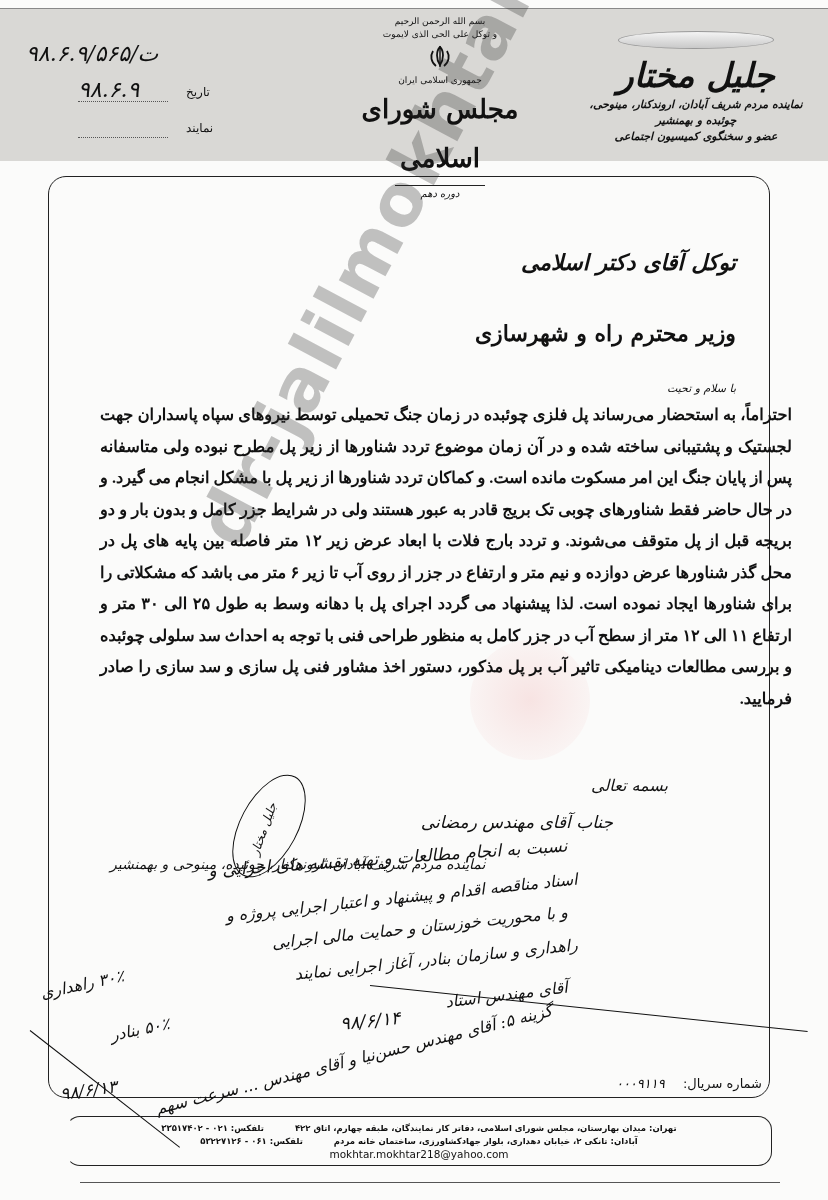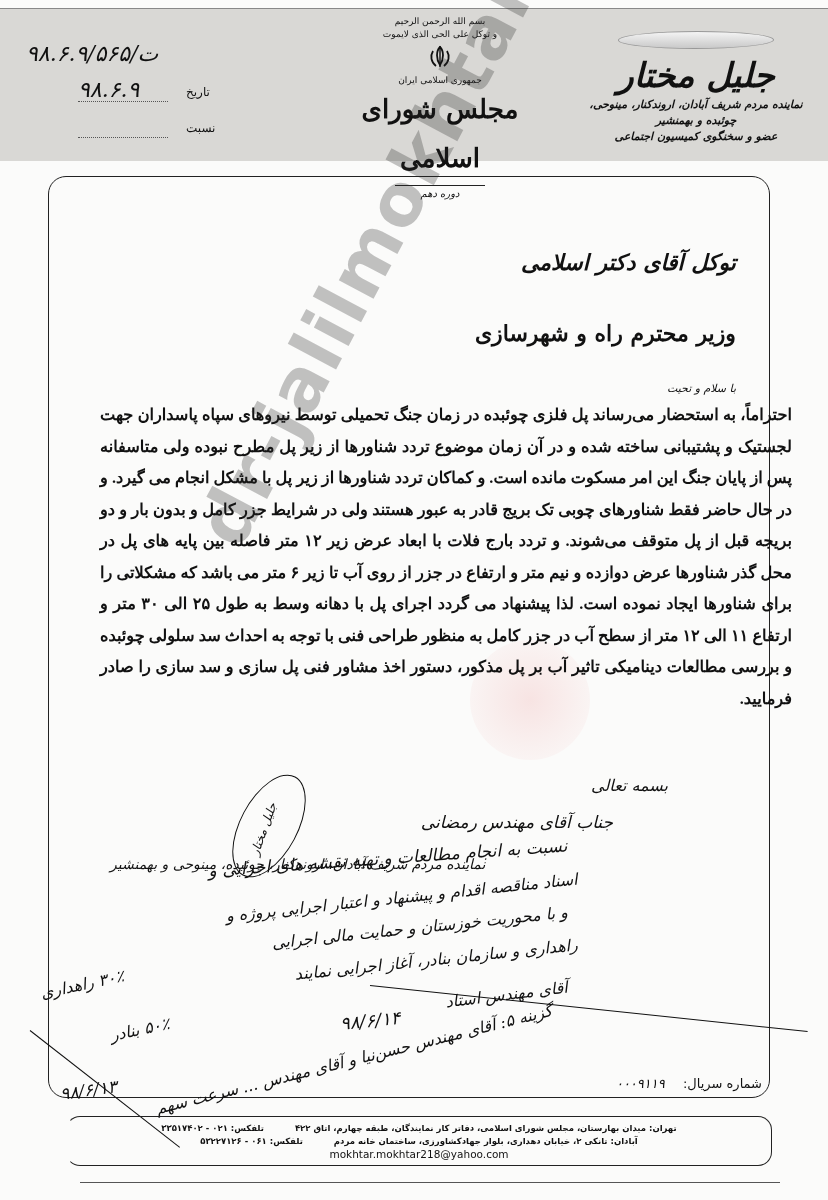--- a/index.html
+++ b/index.html
@@ -122,21 +122,21 @@
     <div class="row">
       <span class="hw">ت/۹۸.۶.۹/۵۶۵</span>
     </div>
     <div class="row">
       <span class="hw" style="left:60px">۹۸.۶.۹</span>
       <span class="line"></span>
       <span class="lbl">تاریخ</span>
     </div>
     <div class="row">
       <span class="line"></span>
-      <span class="lbl">نسبت</span>
+      <span class="lbl">نمایند</span>
     </div>
   </div>
 
   <div class="lh-center">
     <div class="bism">بسم الله الرحمن الرحیم</div>
     <div class="bism">و توکل علی الحی الذی لایموت</div>
     <div class="emblem">
       <svg width="22" height="24" viewBox="0 0 22 24">
           <path d="M11 2 C7 6,7 14,11 20 C15 14,15 6,11 2Z M4 6 C1 11,2 17,7 21 M18 6 C21 11,20 17,15 21" fill="none" stroke="#111" stroke-width="1.8"></path>
           <line x1="11" y1="1" x2="11" y2="22" stroke="#111" stroke-width="1.4"></line>

